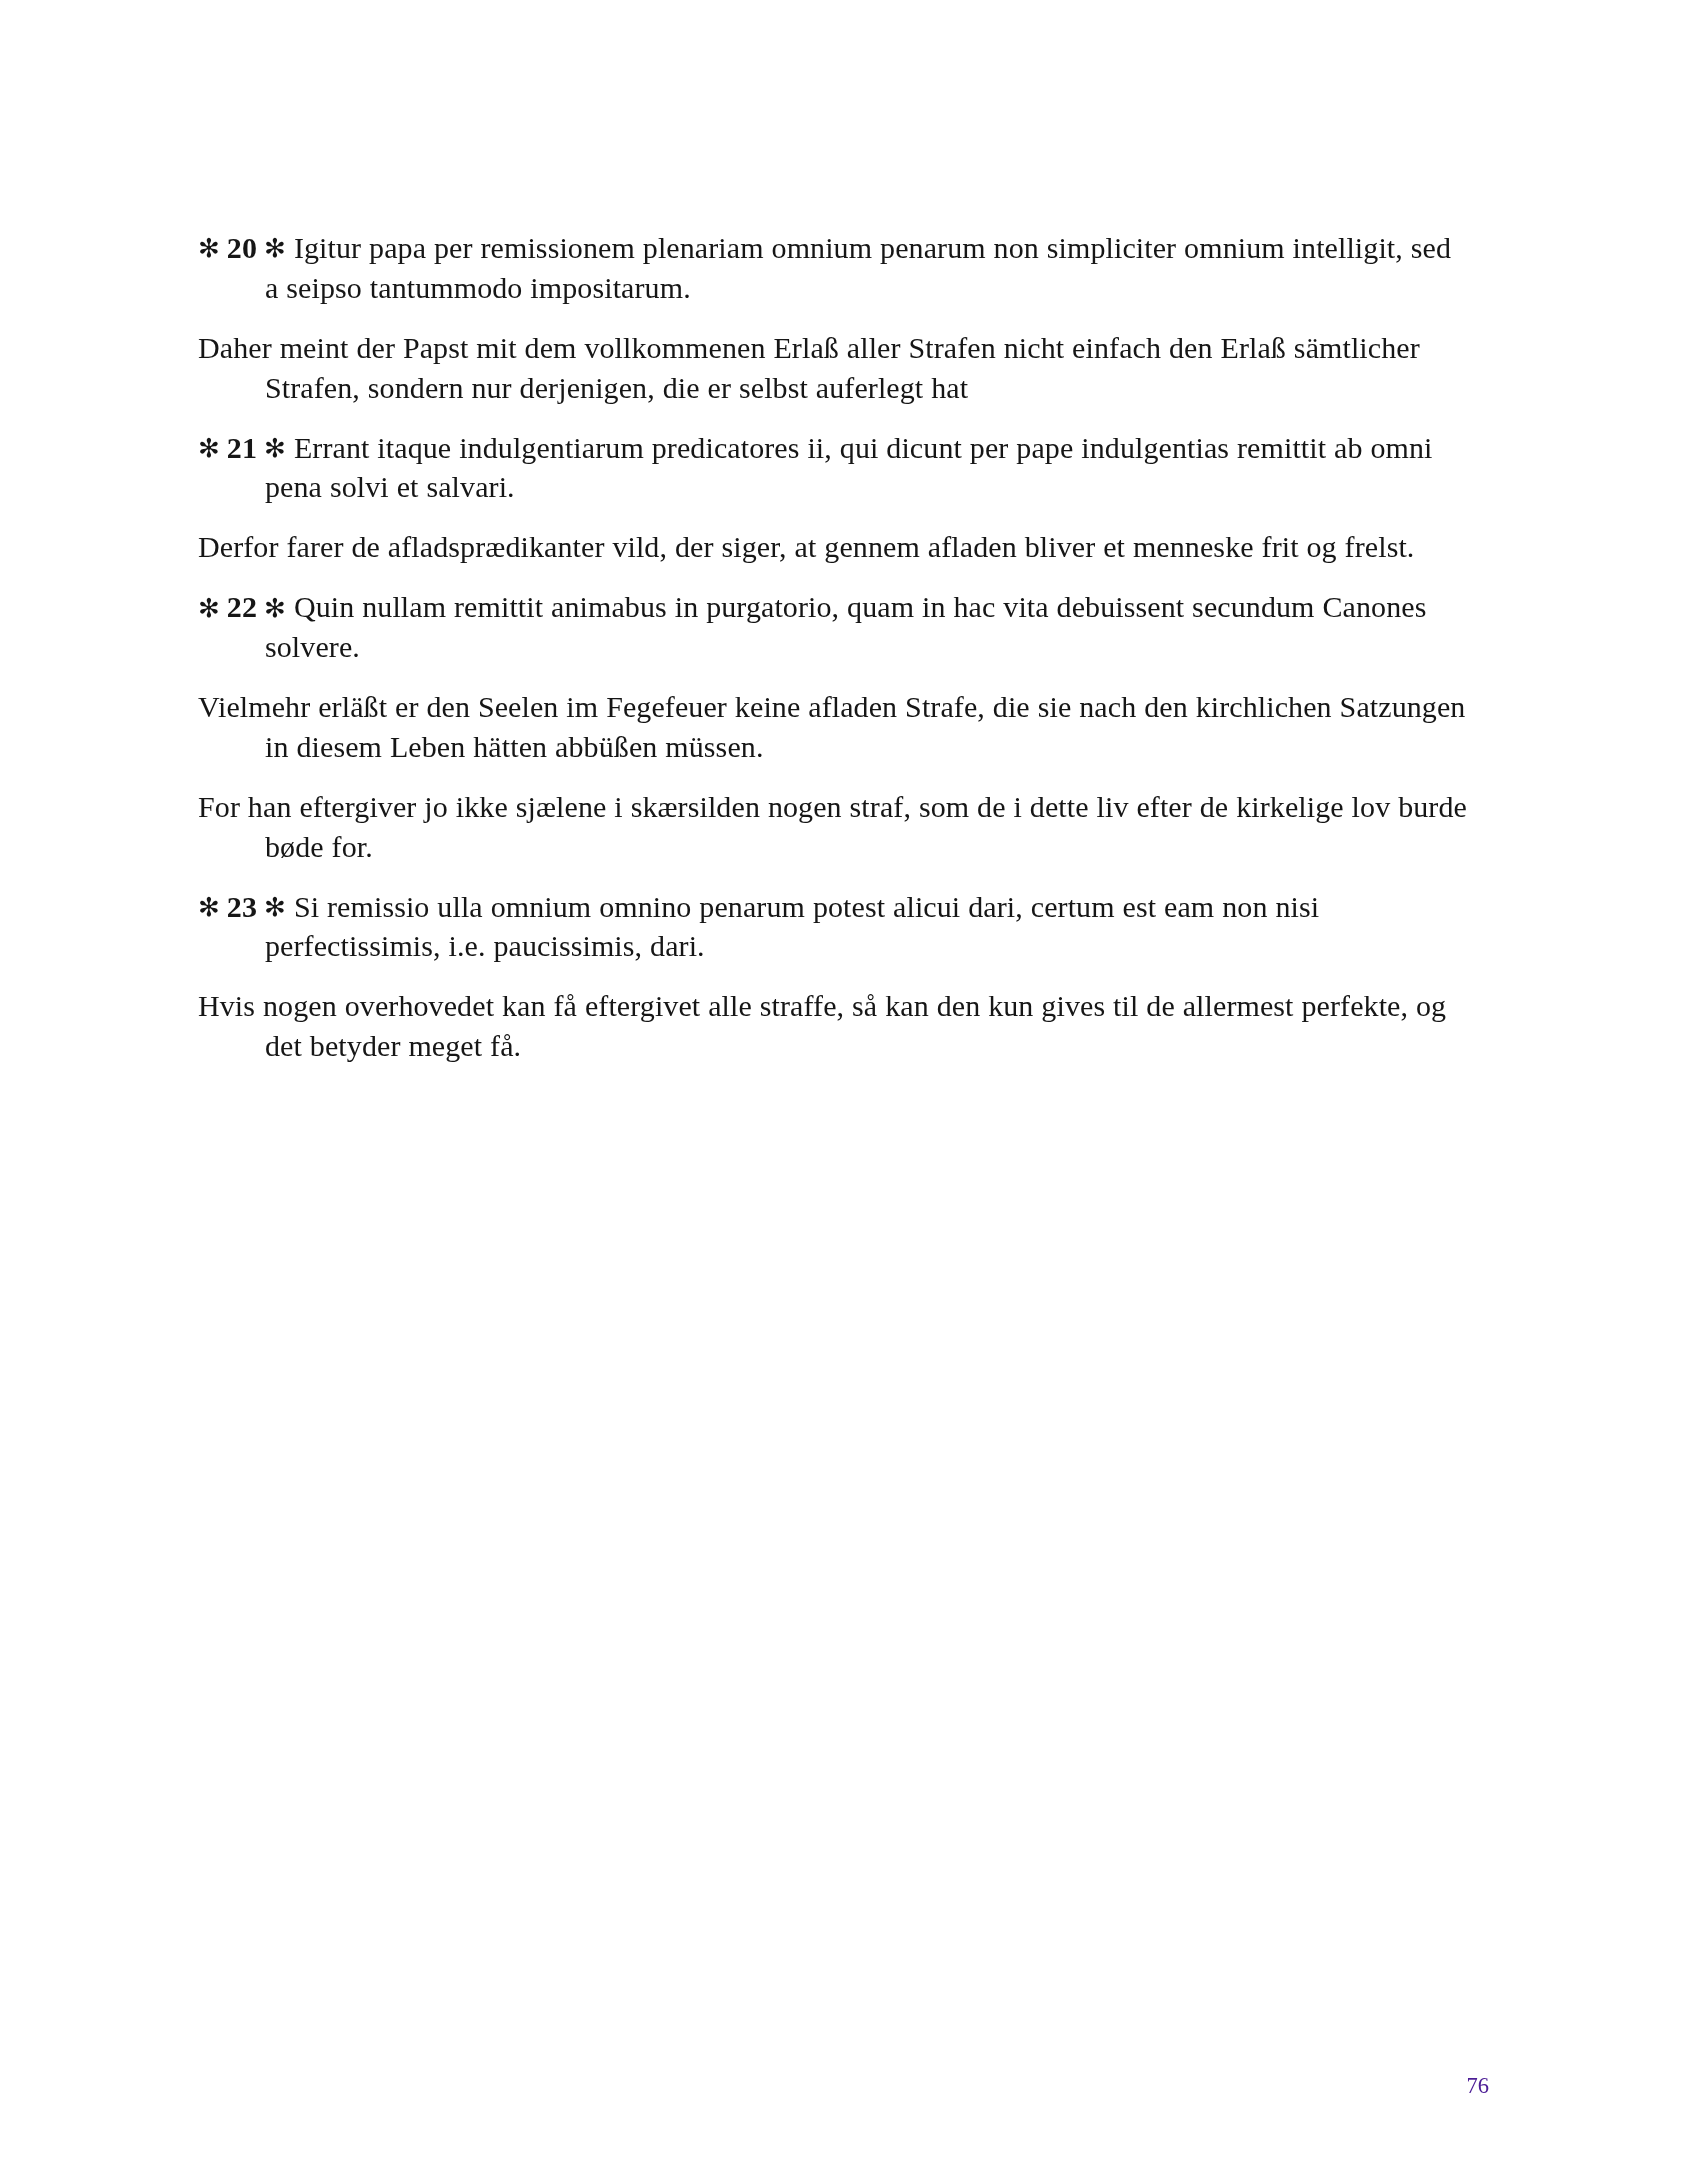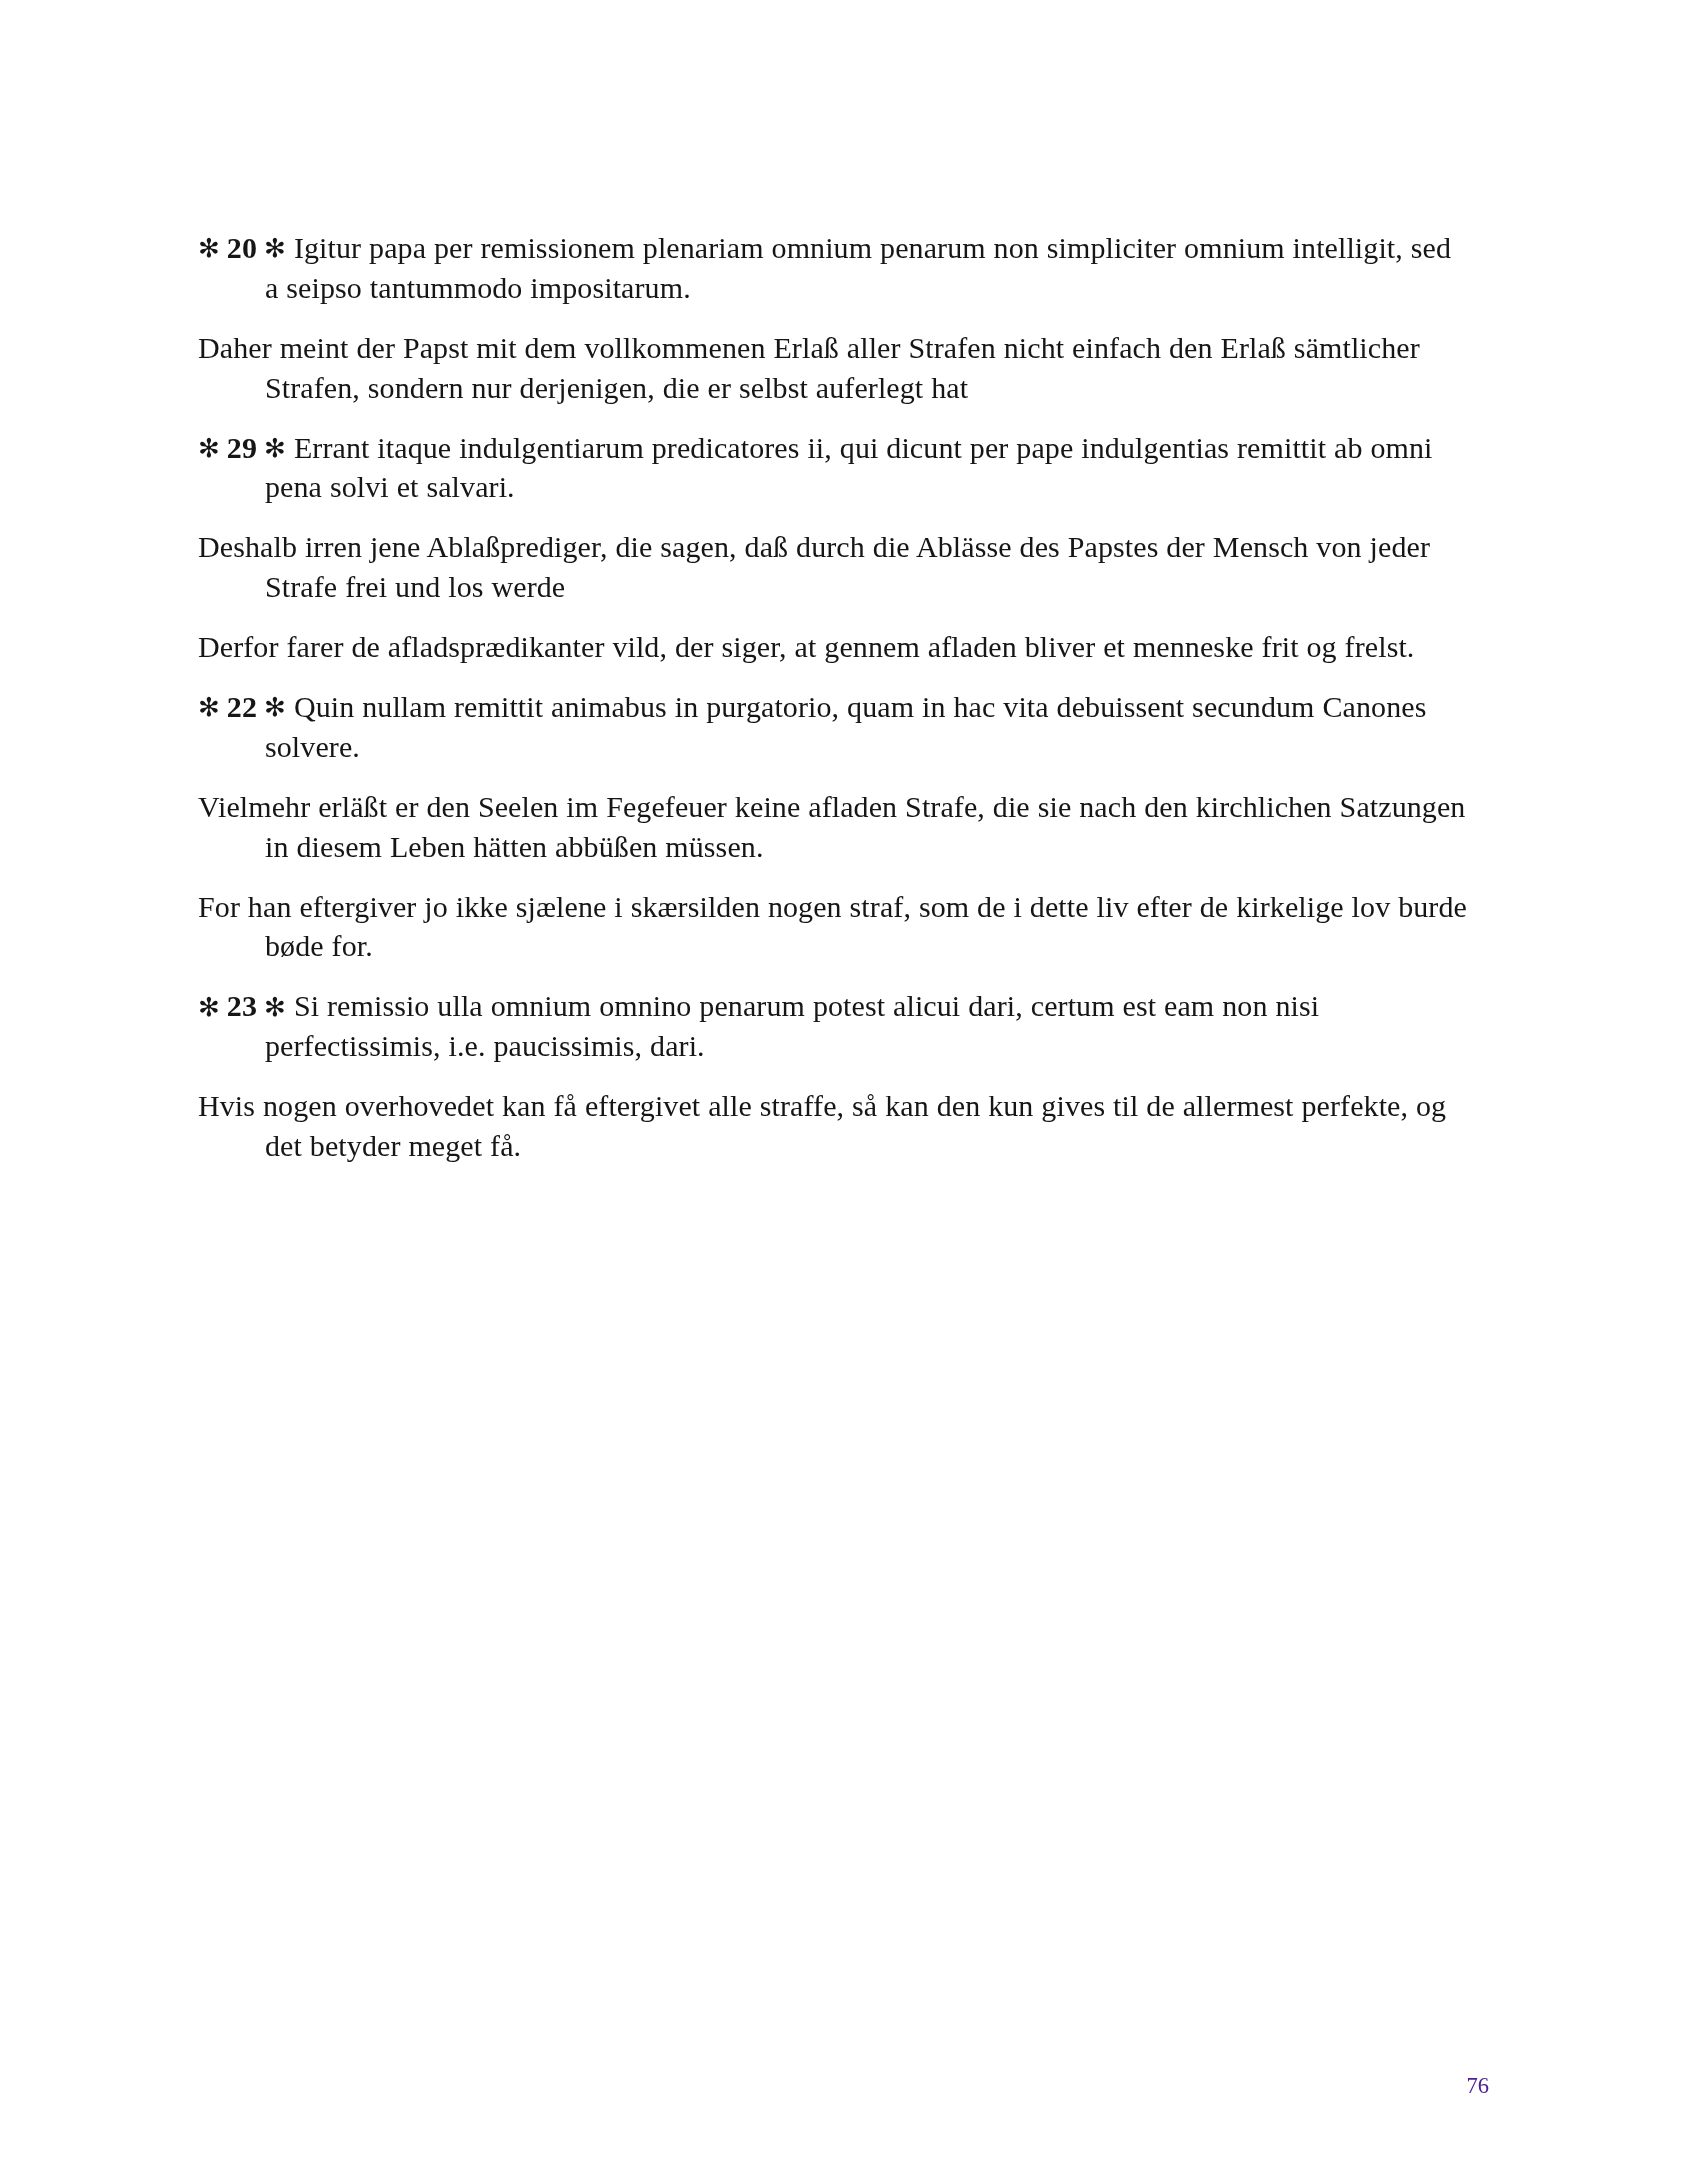--- a/index.html
+++ b/index.html
@@ -83,22 +83,21 @@
 </style>
 </head>
 <body>
 
 <div class="page">
 
   <div class="content" id="text-column">
 
   <p class="block latin" lang="la"><span class="marker"><span class="petal">✻</span><span class="marker-space"></span><span class="num">20</span><span class="marker-space"></span><span class="petal">✻</span></span> <span>Igitur papa per remissionem plenariam omnium penarum non simpliciter omnium intelligit, sed a seipso tantummodo impositarum.</span></p>
       <p class="block" lang="de"><span>Daher meint der Papst mit dem vollkommenen Erlaß aller Strafen nicht einfach den Erlaß sämtlicher Strafen, sondern nur derjenigen, die er selbst auferlegt hat</span></p>
-      <p class="block latin" lang="la"><span class="marker"><span class="petal">✻</span><span class="marker-space"></span><span class="num">29</span><span class="marker-space"></span><span class="petal">✻</span></span> <span>Errant itaque indulgentiarum predicatores ii, qui dicunt per pape indulgentias remittit ab omni pena solvi et salvari.</span></p>
-      <p class="block" lang="de"><span>Deshalb irren jene Ablaßprediger, die sagen, daß durch die Ablässe des Papstes der Mensch von jeder Strafe frei und los werde</span></p>
+      <p class="block latin" lang="la"><span class="marker"><span class="petal">✻</span><span class="marker-space"></span><span class="num">21</span><span class="marker-space"></span><span class="petal">✻</span></span> <span>Errant itaque indulgentiarum predicatores ii, qui dicunt per pape indulgentias remittit ab omni pena solvi et salvari.</span></p>
       <p class="block" lang="da"><span>Derfor farer de afladsprædikanter vild, der siger, at gennem afladen bliver et menneske frit og frelst.</span></p>
       <p class="block latin" lang="la"><span class="marker"><span class="petal">✻</span><span class="marker-space"></span><span class="num">22</span><span class="marker-space"></span><span class="petal">✻</span></span> <span>Quin nullam remittit animabus in purgatorio, quam in hac vita debuissent secundum Canones solvere.</span></p>
       <p class="block" lang="de"><span>Vielmehr erläßt er den Seelen im Fegefeuer keine afladen Strafe, die sie nach den kirchlichen Satzungen in diesem Leben hätten abbüßen müssen.</span></p>
       <p class="block" lang="da"><span>For han eftergiver jo ikke sjælene i skærsilden nogen straf, som de i dette liv efter de kirkelige lov burde bøde for.</span></p>
       <p class="block latin" lang="la"><span class="marker"><span class="petal">✻</span><span class="marker-space"></span><span class="num">23</span><span class="marker-space"></span><span class="petal">✻</span></span> <span>Si remissio ulla omnium omnino penarum potest alicui dari, certum est eam non nisi perfectissimis, i.e. paucissimis, dari.</span></p>
       <p class="block" lang="da"><span>Hvis nogen overhovedet kan få eftergivet alle straffe, så kan den kun gives til de allermest perfekte, og det betyder meget få.</span></p>
     </div>
 
   <div class="folio">76</div>
 

